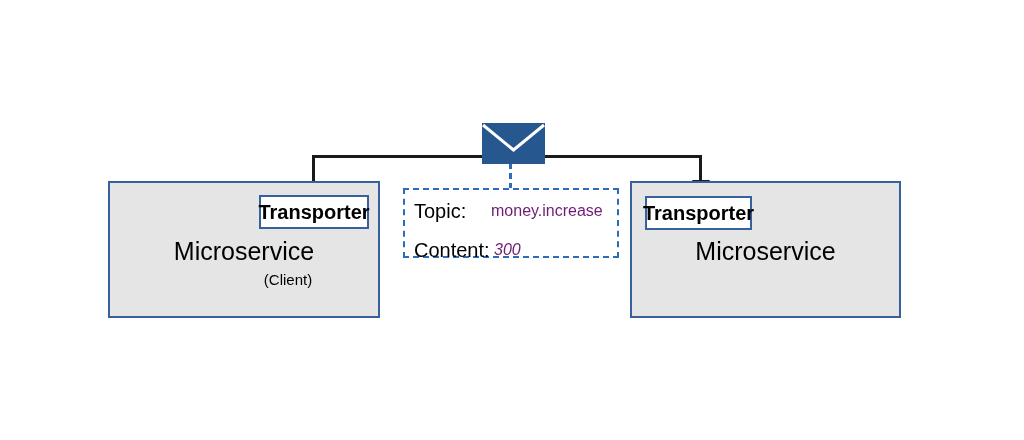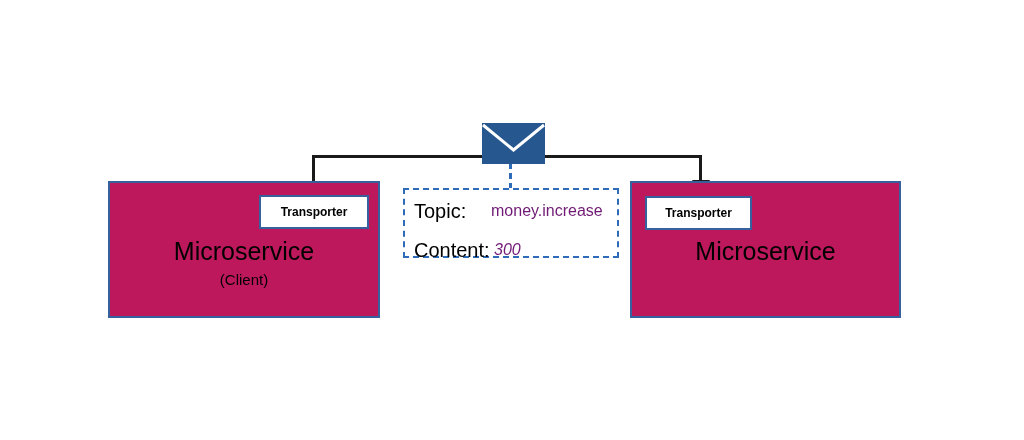--- a/index.html
+++ b/index.html
@@ -21,21 +21,21 @@
     top: 0;
     width: 1024px;
     height: 440px;
     background: #ffffff;
   }
 
   
   .service-box {
     position: absolute;
     border: 2px solid #36609E;
-    background: #be185d;
+    background: #e5e5e5;
     box-sizing: border-box;
   }
   #service-left {
     left: 108px;
     top: 181px;
     width: 272px;
     height: 137px;
   }
   #service-right {
     left: 630px;
@@ -58,35 +58,36 @@
   #service-right .service-title { top: 54px; }
 
   .service-subtitle {
     position: absolute;
     left: 0;
     width: 100%;
     text-align: center;
     font-size: 15px;
     color: #000000;
     white-space: nowrap;
+    padding-left: 44px;
   }
   #service-left .service-subtitle { top: 88px; }
 
   
   .transporter-box {
     position: absolute;
     border: 2px solid #36609E;
     background: #ffffff;
     box-sizing: border-box;
     display: flex;
     align-items: center;
     justify-content: center;
   }
   .transporter-label {
-    font-size: 12px;
+    font-size: 20px;
     font-weight: bold;
     color: #000000;
     white-space: nowrap;
   }
   #transporter-left {
     left: 259px;
     top: 195px;
     width: 110px;
     height: 34px;
   }

